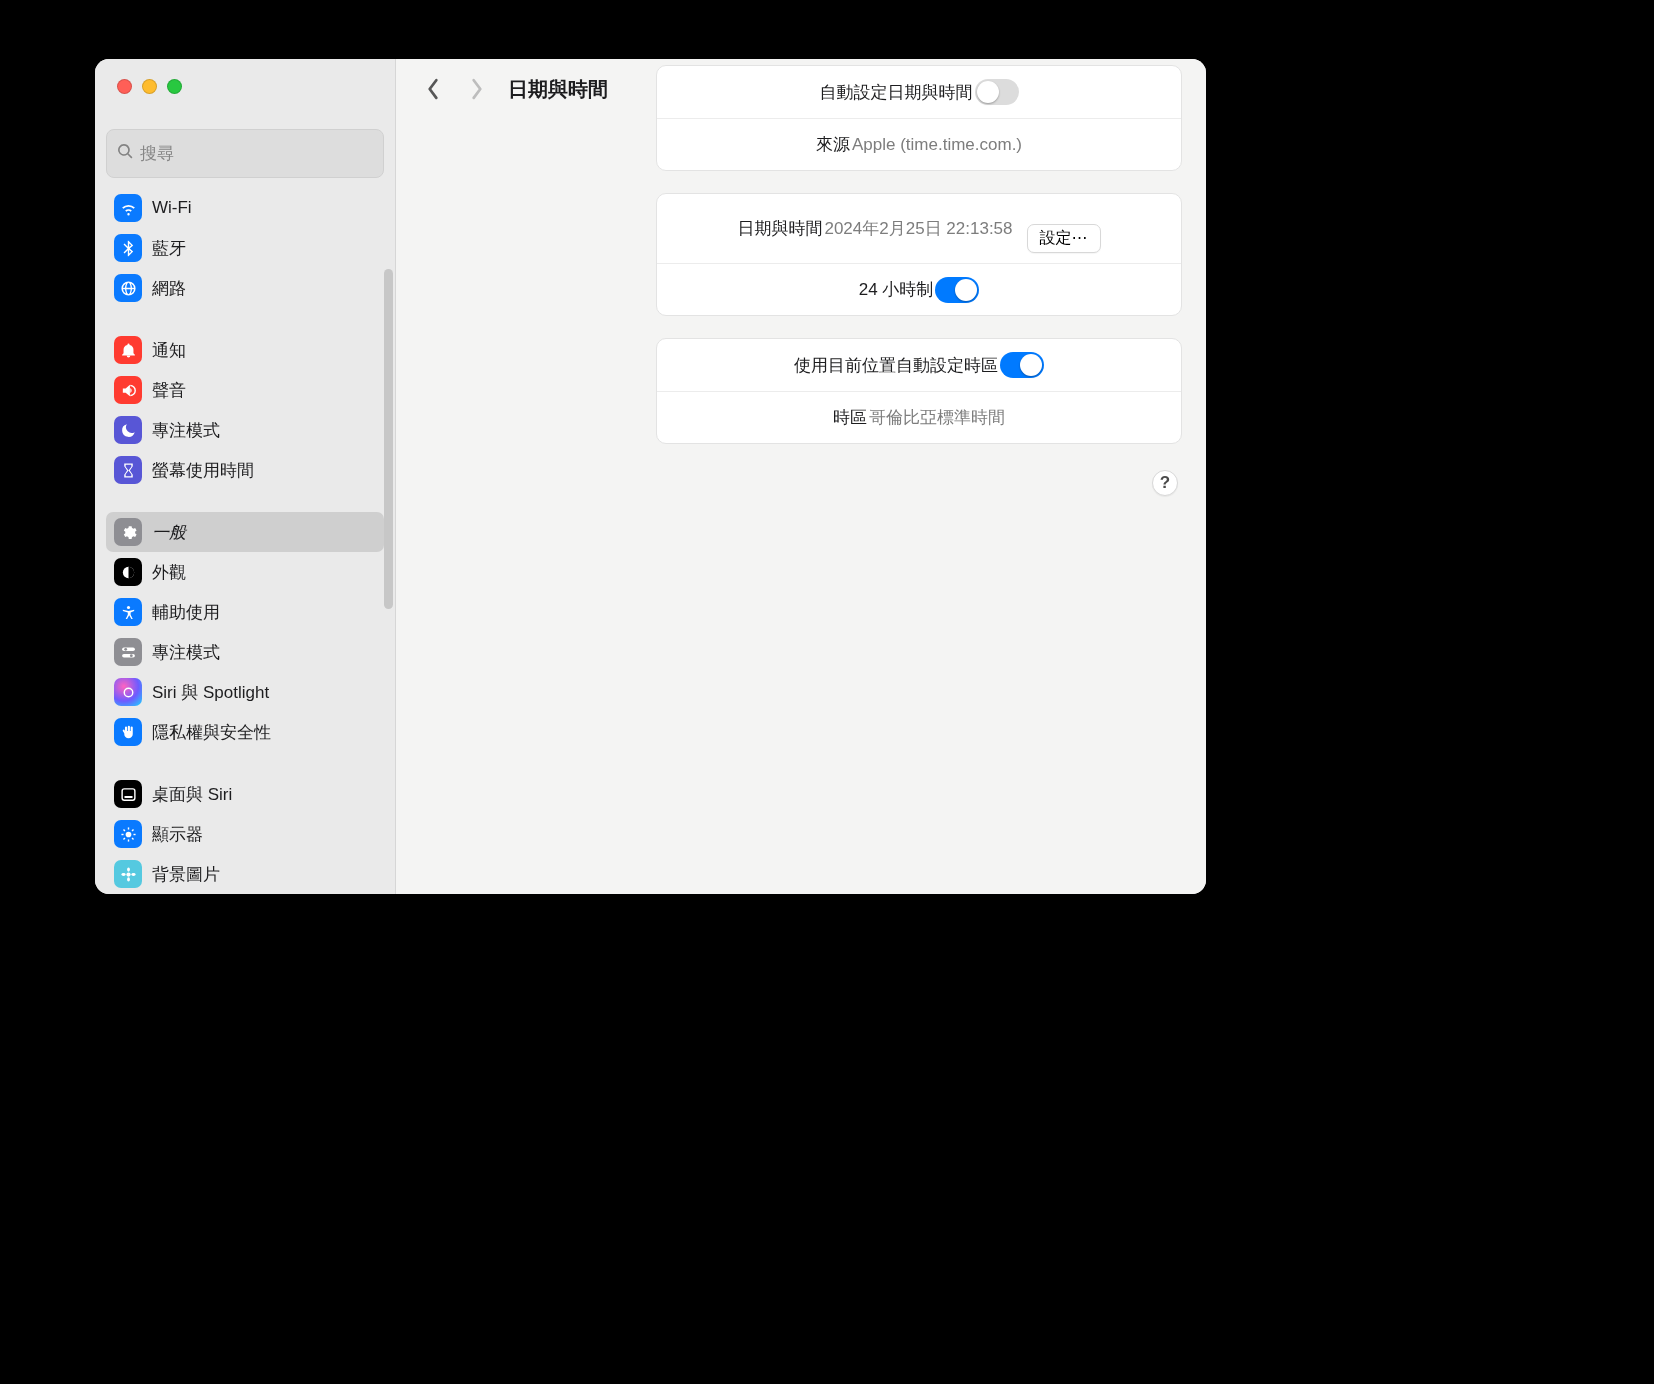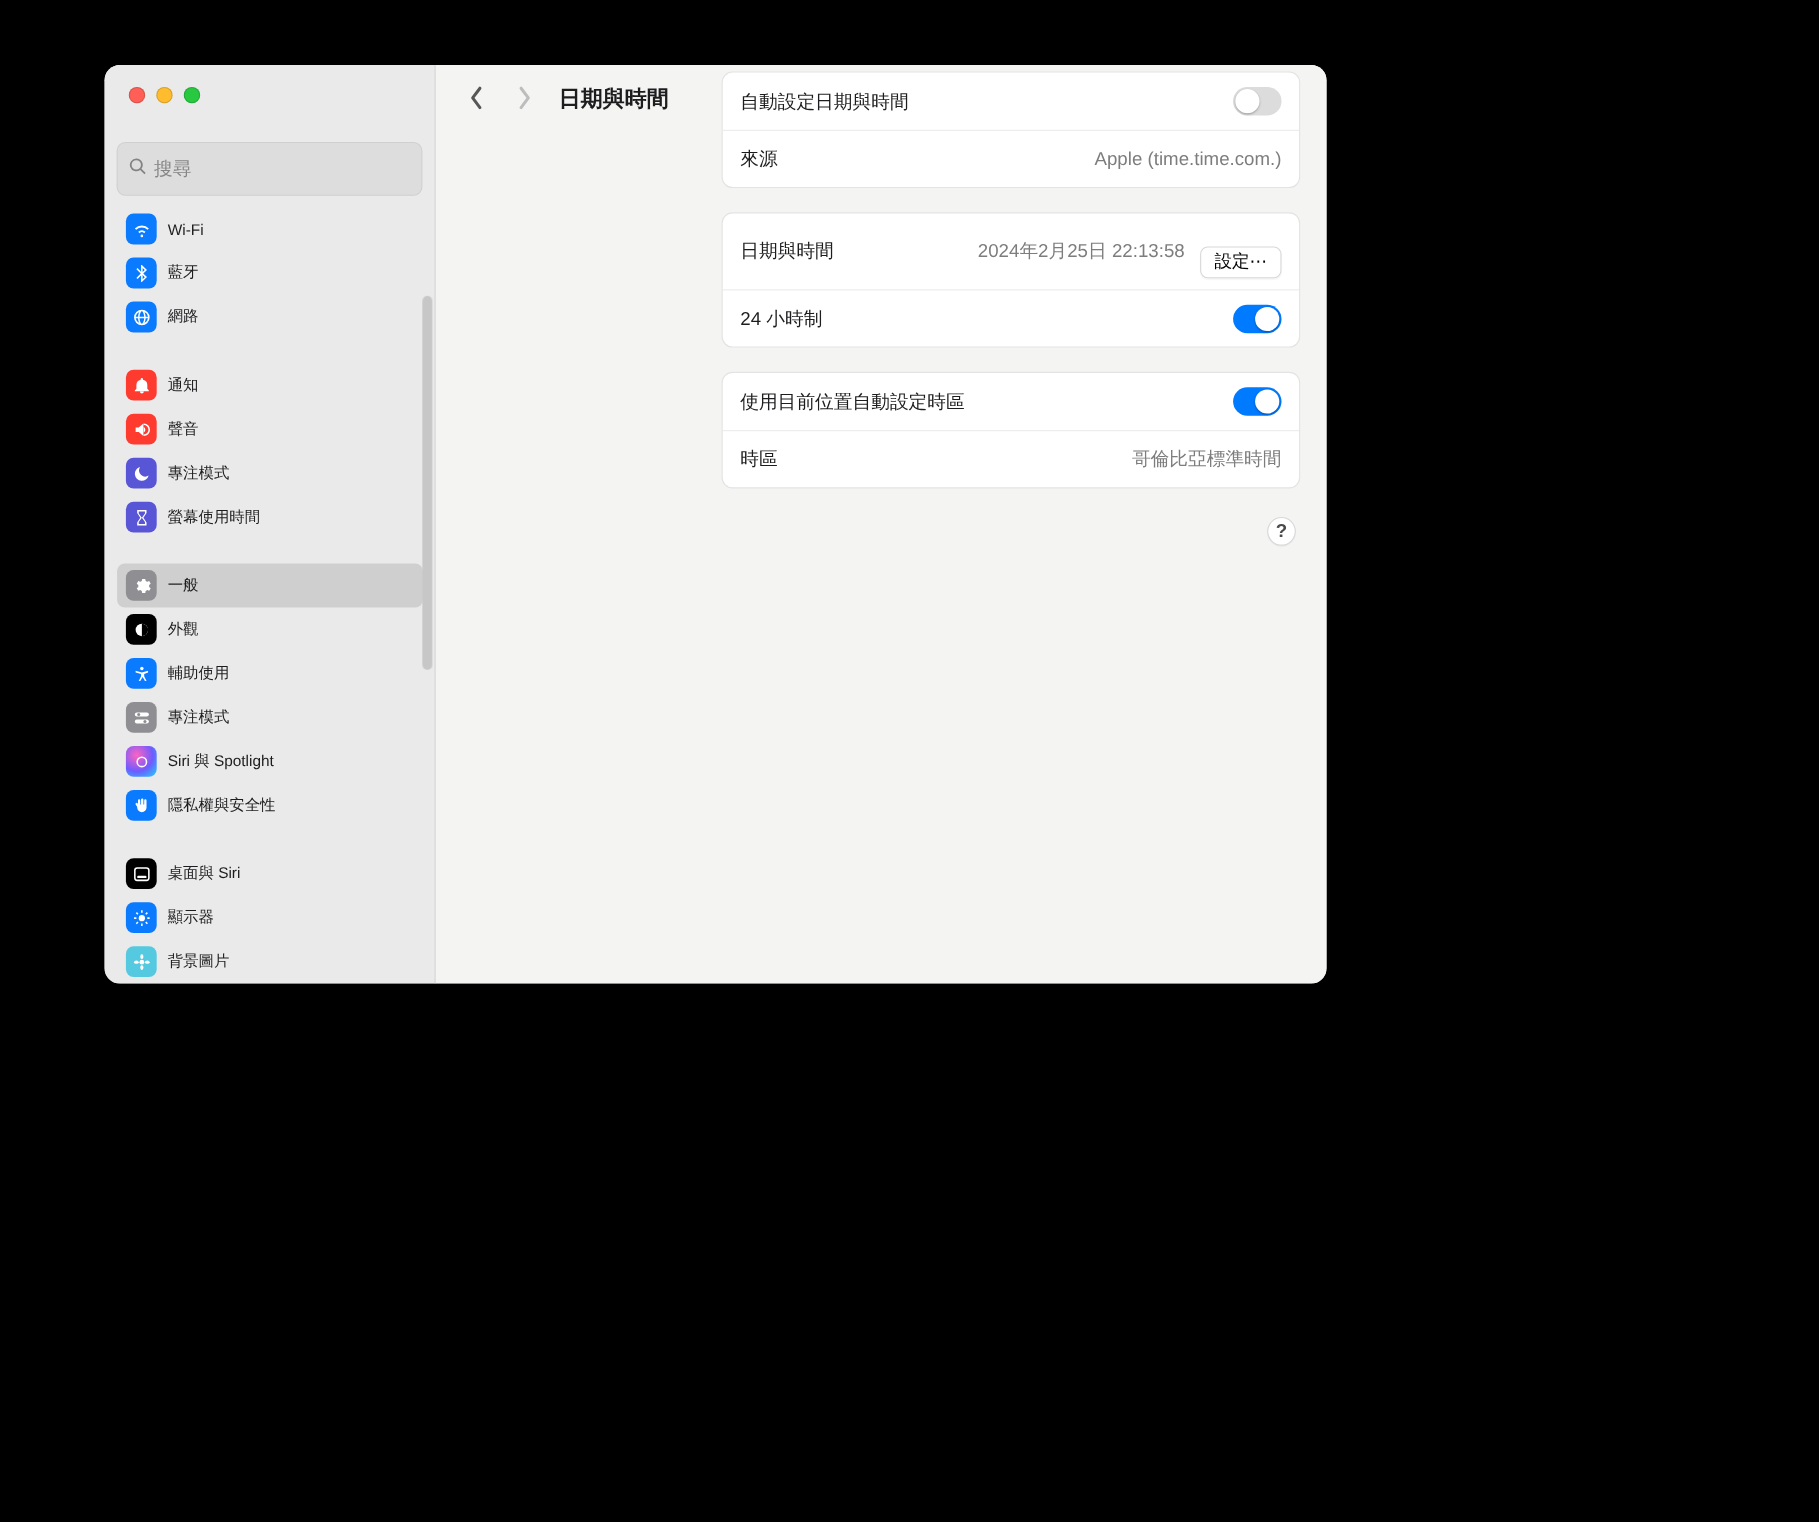--- a/index.html
+++ b/index.html
@@ -75,23 +75,23 @@
   .group-gap { height: 22px; }
   .sidebar-item {
     display: flex;
     align-items: center;
     gap: 10px;
     height: 40px;
     padding: 0 8px;
     border-radius: 7px;
     margin: 0 7px;
     cursor: default;
-    font-size: 14px;
-  }
-  .sidebar-item.selected { background: #cfcfcf; }
+    font-size: 17px;
+  }
+  .sidebar-item.selected { background: #cfcfcf; font-style: italic; }
   .sidebar-item .label { color: #1d1d1f; }
   .sicon {
     width: 28px; height: 28px;
     border-radius: 7px;
     display: flex; align-items: center; justify-content: center;
     flex-shrink: 0;
   }
   .sicon svg { fill: #fff; width: 17px; height: 17px; }
 
   .sidebar-scrollbar {
@@ -137,21 +137,21 @@
 
   .card {
     background: #fff;
     border: 1px solid #e3e3e3;
     border-radius: 10px;
     margin-bottom: 22px;
   }
   .row {
     display: flex;
     align-items: center;
-    justify-content: space-between;
+    justify-content: center;
     min-height: 52px;
     padding: 10px 16px;
     gap: 2px;
   }
   .row + .row { border-top: 1px solid #ececec; }
   .row .key   { font-size: 17px; color: #1d1d1f; }
   .row .val   { font-size: 17px; color: #7d7d7d; text-align: right; }
   .row .tail  { display: flex; align-items: center; gap: 14px; }
 
   .btn {

